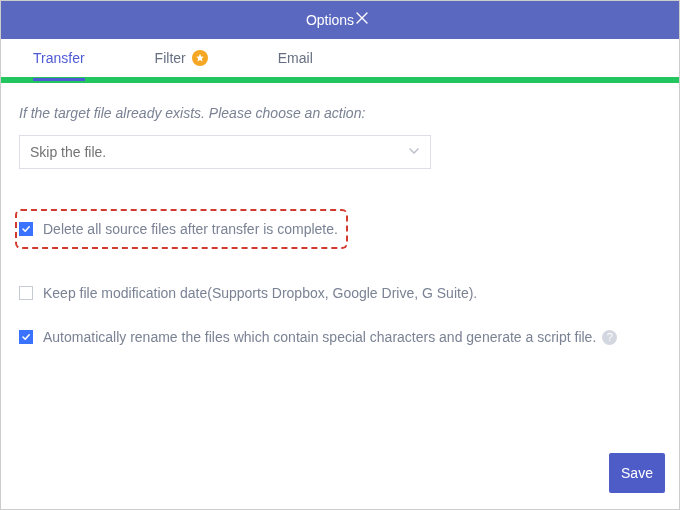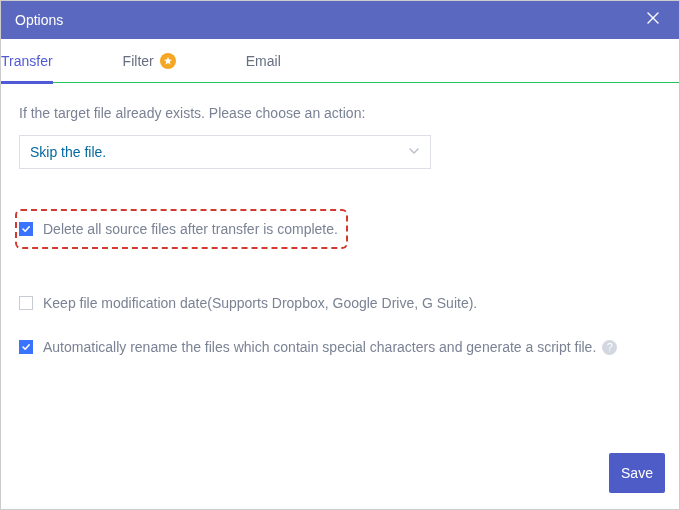--- a/index.html
+++ b/index.html
@@ -16,37 +16,37 @@
     display: flex;
     flex-direction: column;
     background: #fff;
   }
   .titlebar {
     background: #5a68c0;
     color: #fff;
     height: 38px;
     display: flex;
     align-items: center;
-    justify-content: space-between;
+    justify-content: center;
     padding: 0 14px;
     font-size: 14px;
   }
   .titlebar .title { }
   .close-icon {
     width: 20px;
     height: 20px;
     cursor: pointer;
     position: relative;
   }
   .close-icon svg { display: block; }
   .tabs {
     display: flex;
     align-items: center;
-    padding: 0 0;
-    border-bottom: 1px solid #22c55e;
+    padding: 0 32px;
+    border-bottom: 6px solid #22c55e;
     height: 44px;
     font-size: 14px;
     color: #666f80;
   }
   .tab {
     margin-right: 70px;
     height: 44px;
     display: flex;
     align-items: center;
     cursor: pointer;
@@ -72,31 +72,32 @@
   .tab .star-icon svg { display:block; }
   .content {
     padding: 22px 18px 0 18px;
     flex: 1;
     color: #7a8294;
     font-size: 14px;
     position: relative;
   }
   .instruction {
     margin-bottom: 14px;
+    font-style: italic;
   }
   .select {
     width: 412px;
     height: 34px;
     border: 1px solid #dcdfe6;
     background: #fff;
     display: flex;
     align-items: center;
     justify-content: space-between;
     padding: 0 10px;
-    color: #0369a1;
+    color: #737373;
     font-size: 14px;
     cursor: pointer;
   }
   .select .chev {
     color: #b8bdc8;
   }
   .option-row {
     display: flex;
     align-items: center;
     padding: 4px 0;
@@ -124,21 +125,21 @@
   .checkbox svg { display: none; }
   .highlight-box {
     border: 2px dashed #d33a2f;
     border-radius: 6px;
     padding: 6px 8px 6px 2px;
     margin-left: -4px;
     display: inline-flex;
     align-items: center;
   }
   .opt-block-1 { margin-top: 40px; }
-  .opt-block-2 { margin-top: 42px; }
+  .opt-block-2 { margin-top: 32px; }
   .opt-block-3 { margin-top: 20px; }
   .help-icon {
     width: 15px; height: 15px;
     border-radius: 50%;
     background: #d3d7e0;
     color: #fff;
     font-size: 11px;
     display: inline-flex;
     align-items: center;
     justify-content: center;

